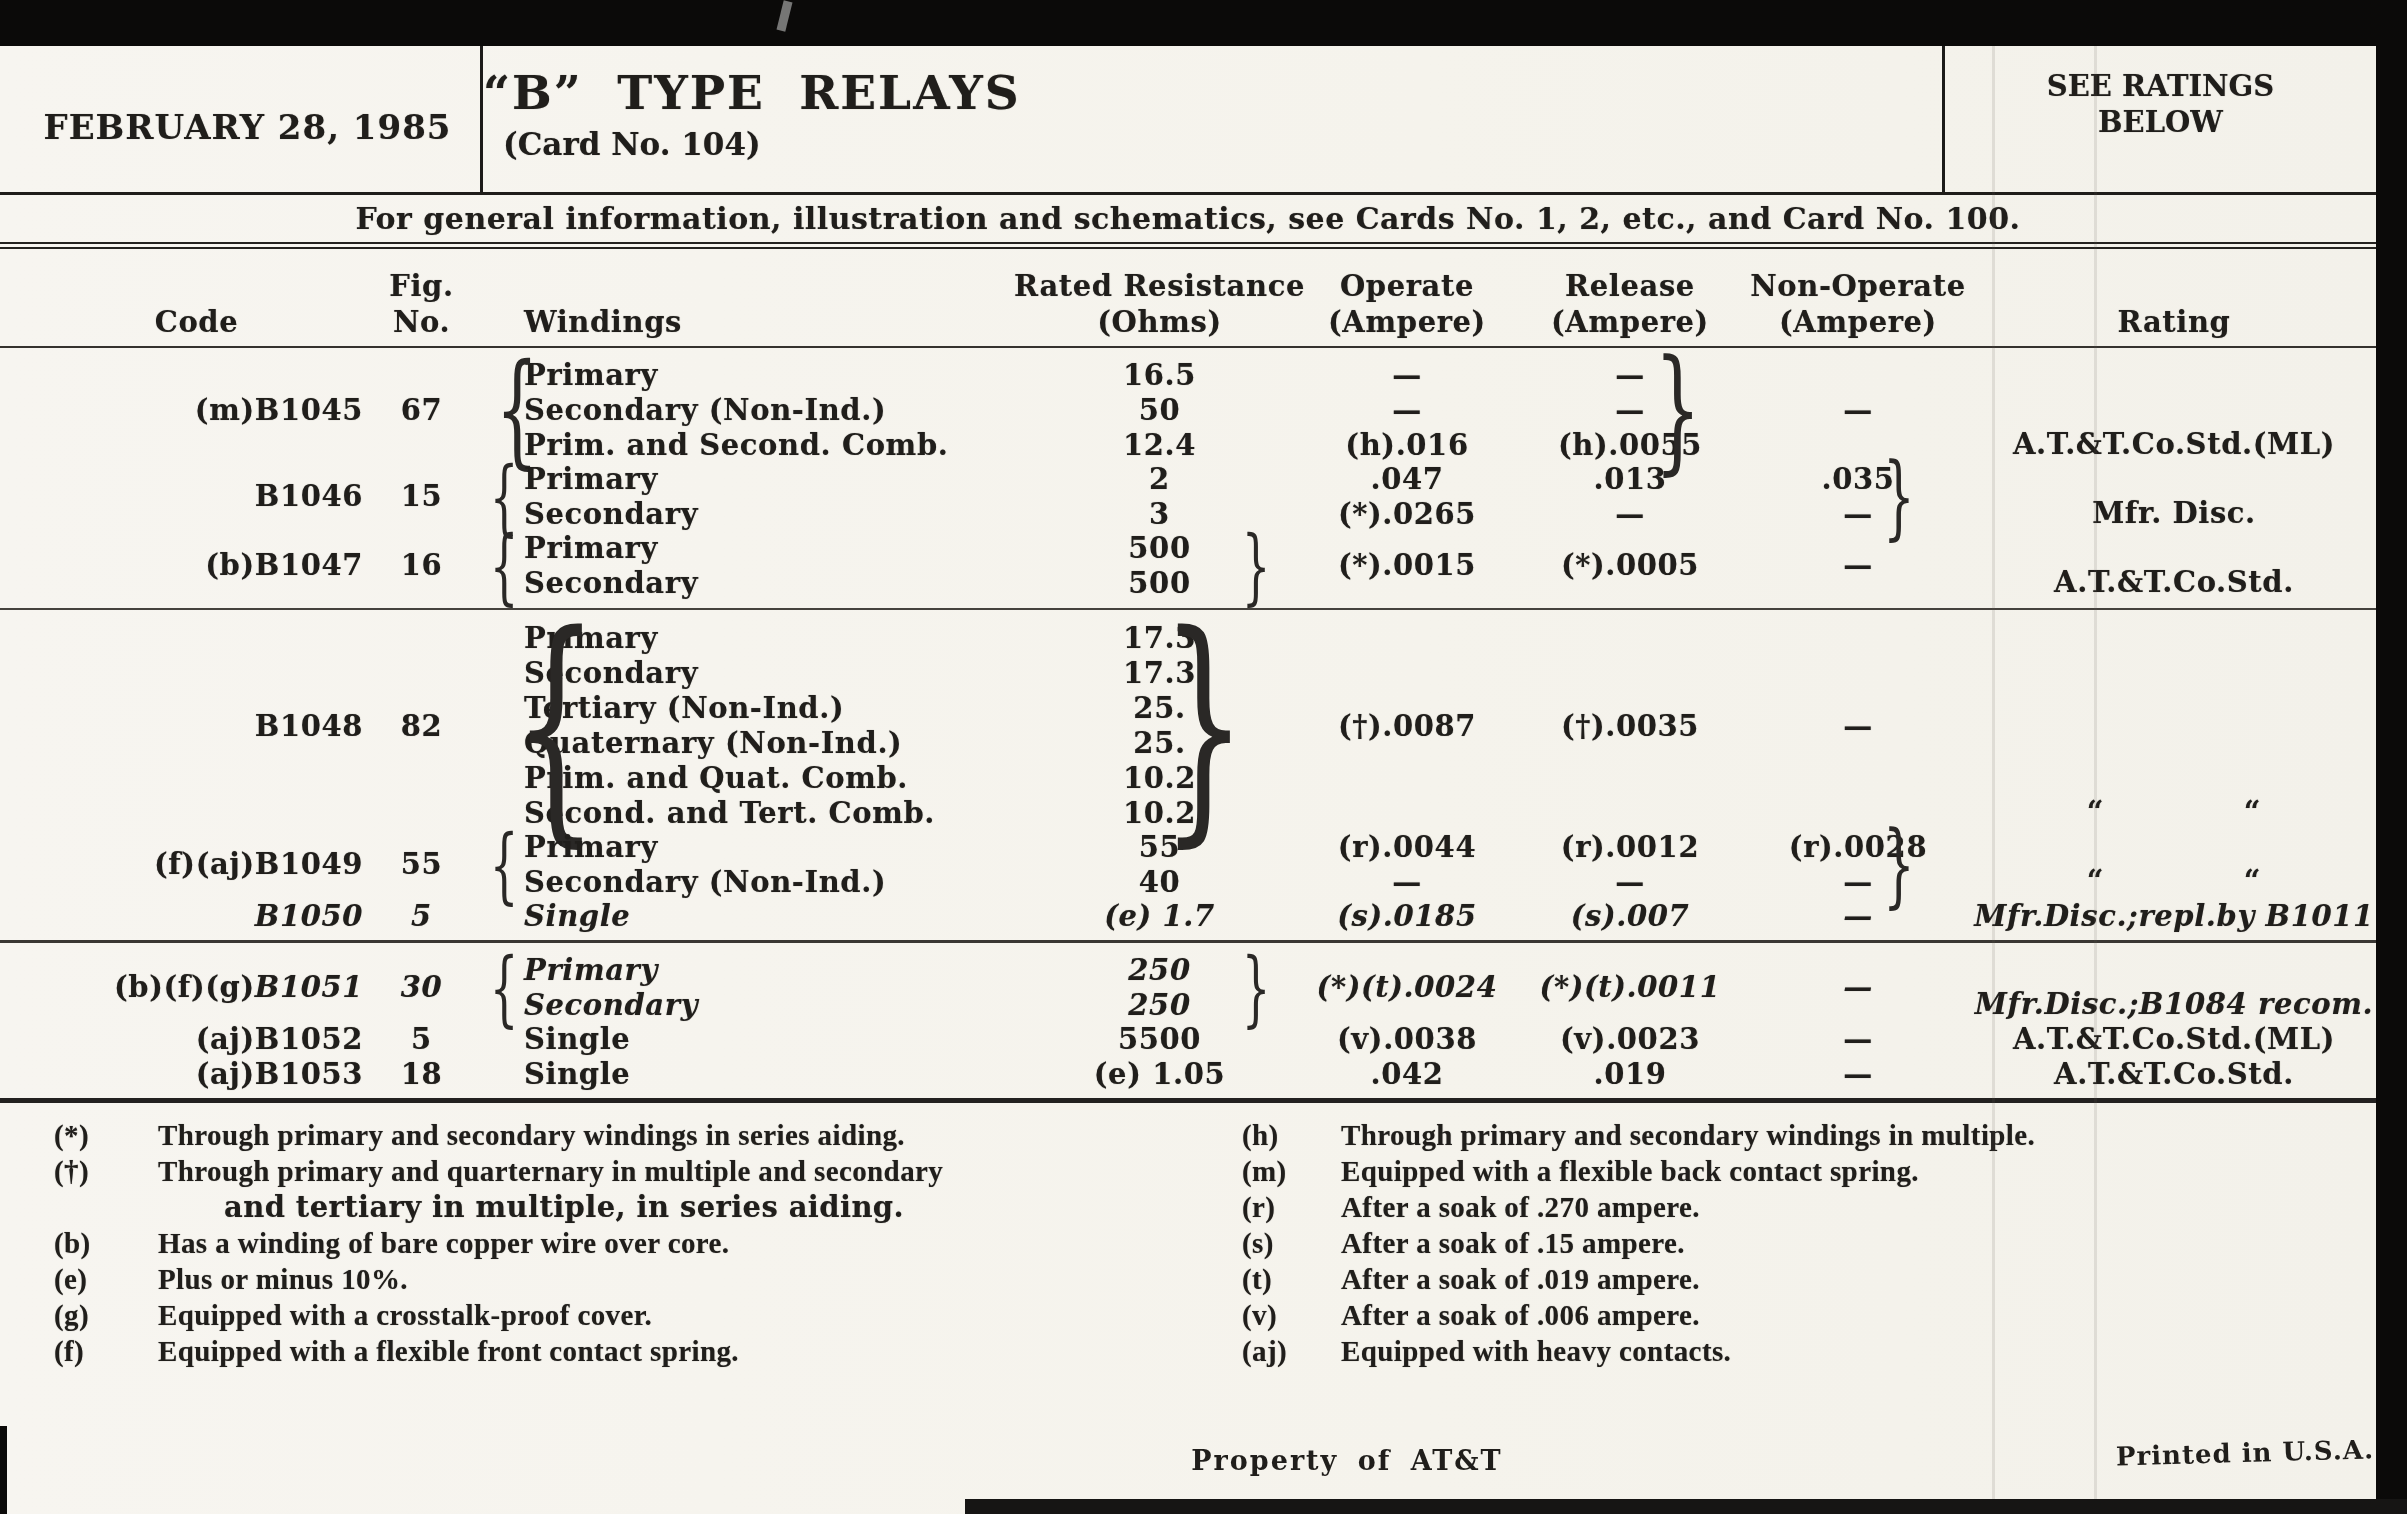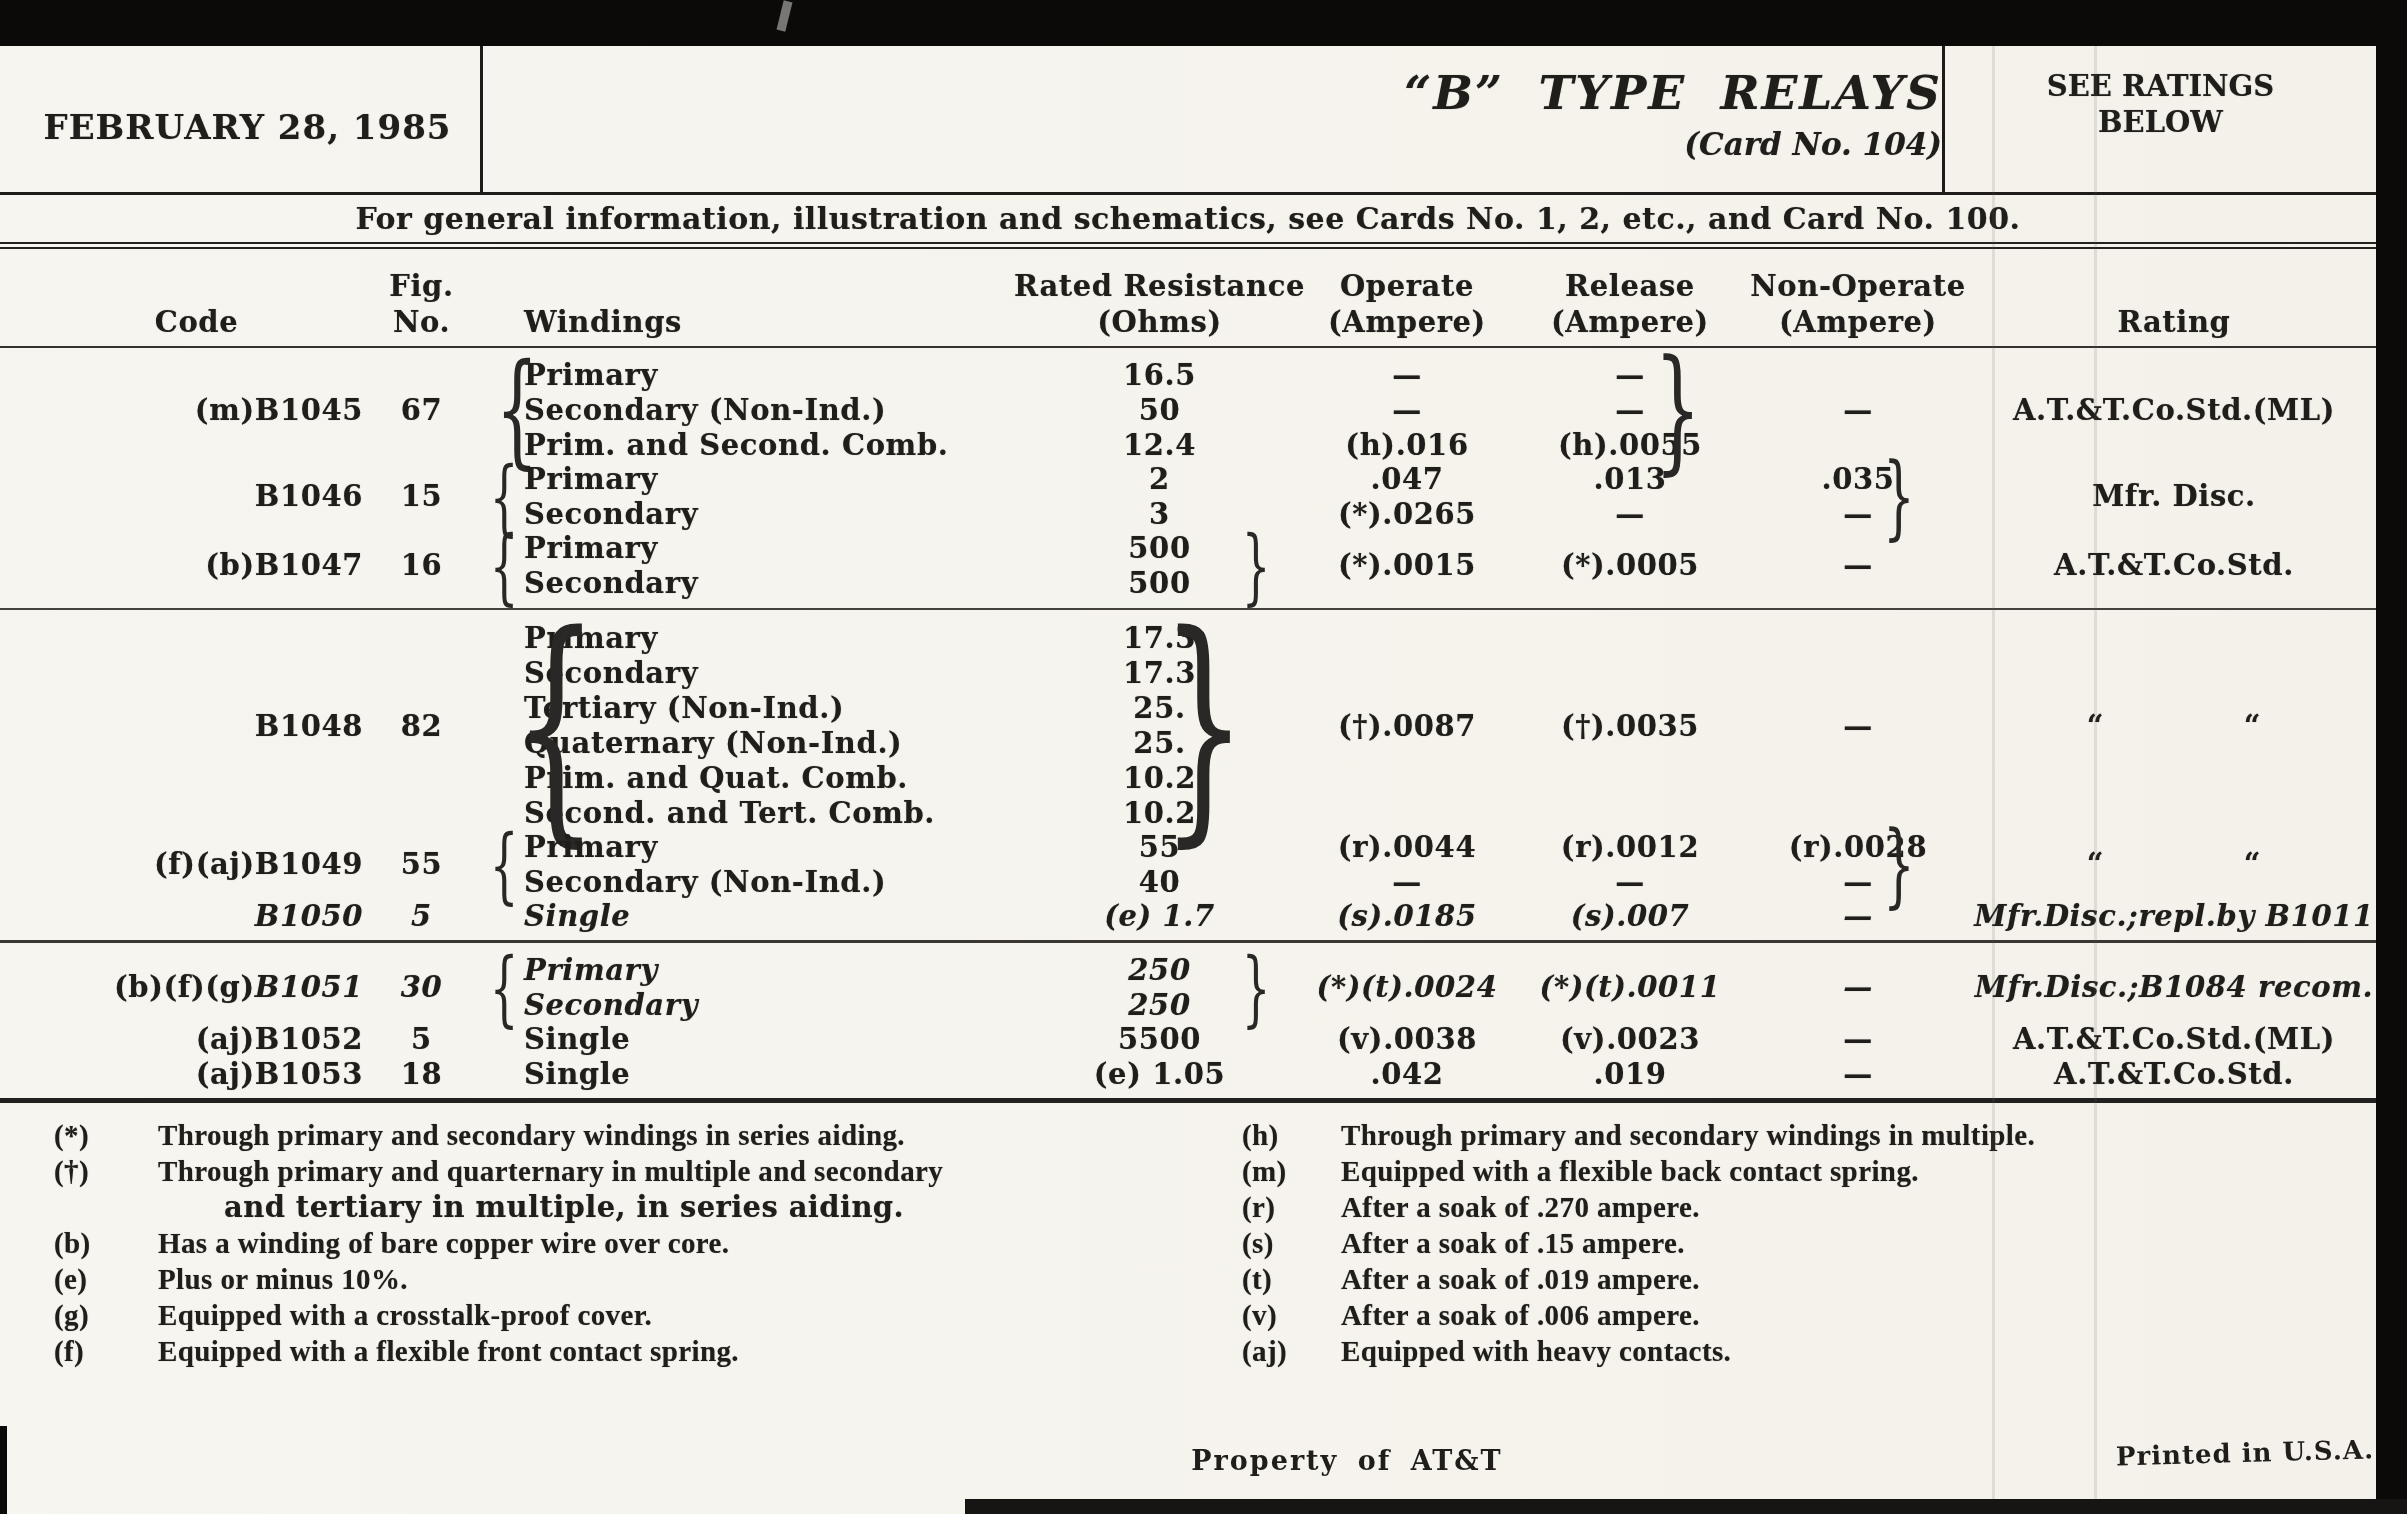--- a/index.html
+++ b/index.html
@@ -27,21 +27,21 @@
   .hdr { position: relative; height: 147px; }
   .vdiv { position: absolute; top: 0; width: 3px; height: 100%; background: #1c1b19; }
   .vdiv1 { left: 480px; } .vdiv2 { left: 1942px; }
   .hdr-date {
     position: absolute; left: 20px; top: 0; width: 455px; height: 100%;
     display: flex; align-items: center; justify-content: center;
     font-size: 34px; letter-spacing: 1px; padding-top: 16px;
   }
   .hdr-mid {
     position: absolute; left: 483px; top: 0; width: 1459px; height: 100%;
-    display: flex; flex-direction: column; align-items: flex-end; padding-top: 20px; font-style: italic;
+    display: flex; flex-direction: column; align-items: flex-start; padding-top: 20px;
   }
   .hdr-title { font-size: 47px; letter-spacing: 2px; word-spacing: 16px; }
   .hdr-sub { font-size: 31px; margin-top: 6px; margin-left: 20px; }
   .hdr-right {
     position: absolute; left: 1945px; top: 0; width: 431px; height: 100%;
     display: flex; flex-direction: column; align-items: center; justify-content: center;
     font-size: 29px; line-height: 36px; padding-bottom: 30px;
   }
 
   
@@ -54,21 +54,21 @@
   
   .rowgroup, .colhead { display: flex; padding-left: 30px; position: relative; }
   .cell { display: flex; flex-direction: column; justify-content: center; position: relative; }
   .c-code { width: 337px; align-items: flex-end; padding-right: 4px; }
   .c-fig  { width: 109px; align-items: center; }
   .c-win  { width: 545px; align-items: flex-start; padding-left: 48px; }
   .c-res  { width: 277px; align-items: center; }
   .c-op   { width: 218px; align-items: center; }
   .c-rel  { width: 228px; align-items: center; }
   .c-non  { width: 228px; align-items: center; }
-  .c-rat  { flex: 1; align-items: center; }
+  .c-rat  { flex: 1; align-items: center; justify-content: flex-end; }
   .line { height: 35px; line-height: 35px; white-space: nowrap; font-size: 29px; letter-spacing: 0.6px; }
 
   
   .colhead { height: 99px; border-bottom: 2px solid #35322e; }
   .colhead .cell { justify-content: flex-end; padding-bottom: 6px; }
   .colhead .c-code { align-items: center; }
   .colhead .line { height: 36px; line-height: 36px; }
 
   .block0 { padding: 10px 0 8px; border-bottom: 2px solid #45423d; }
   .block1 { padding: 12px 0 6px; border-bottom: 3px solid #3a3733; }

